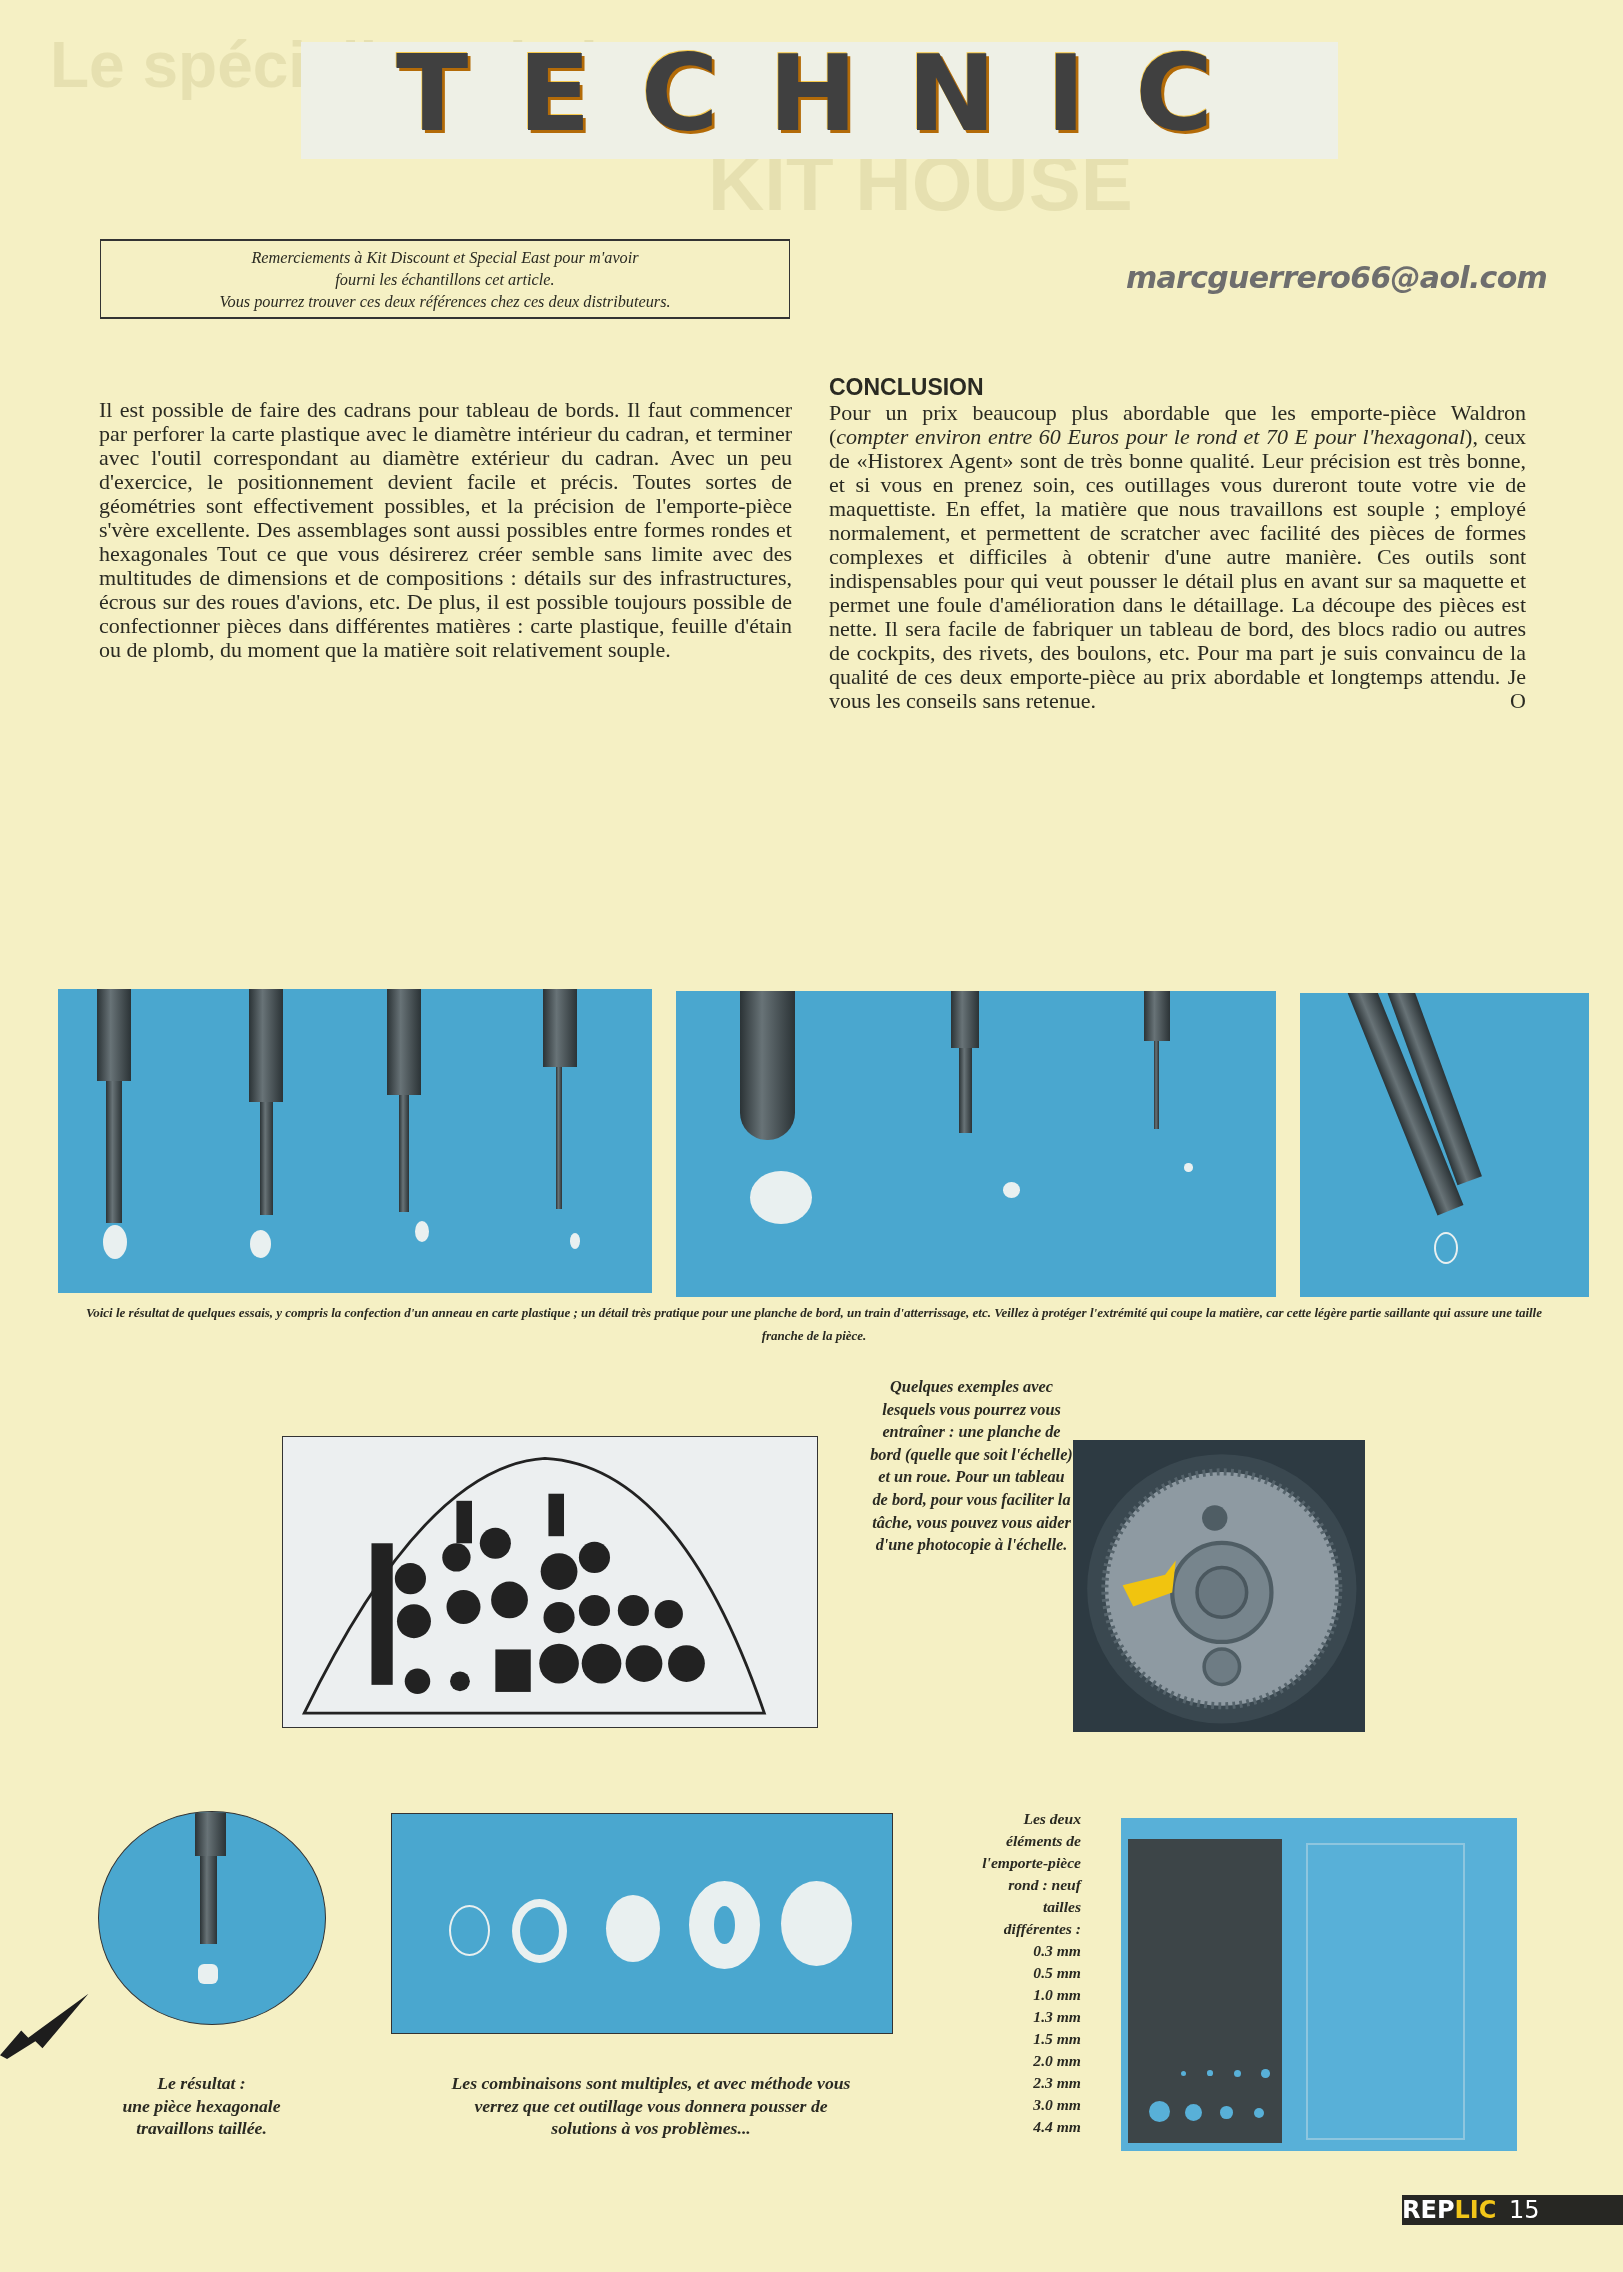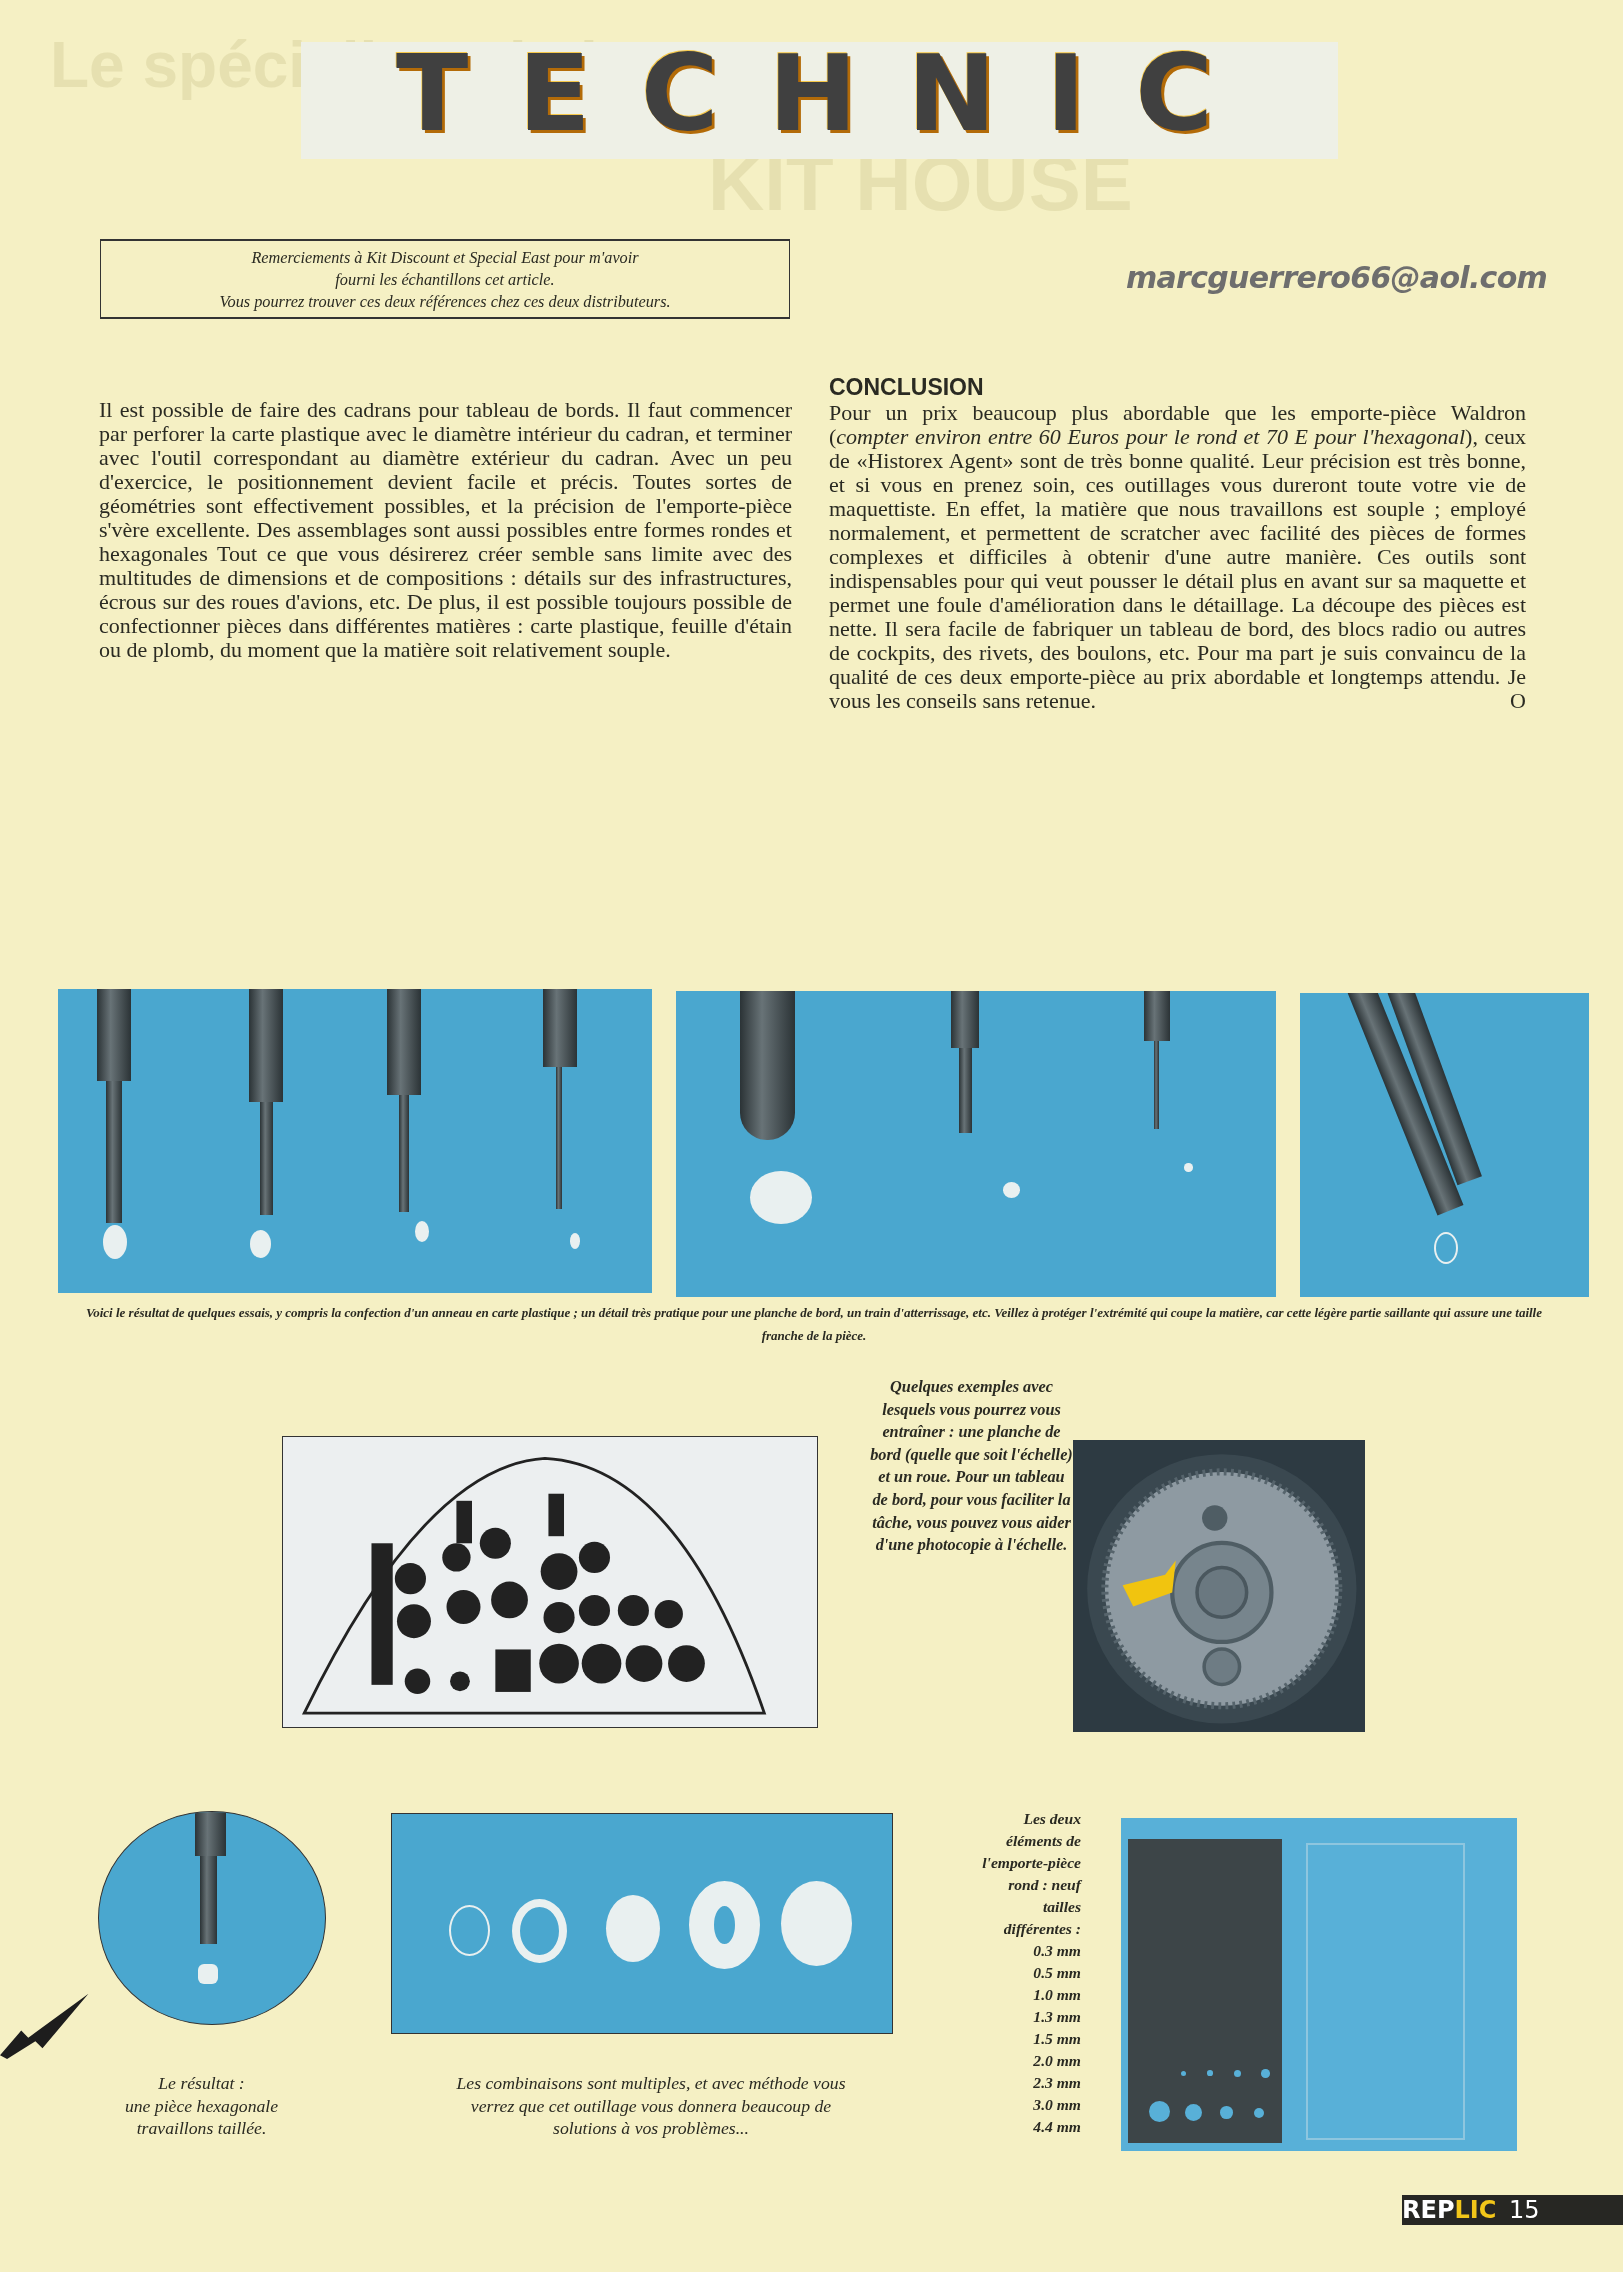--- a/index.html
+++ b/index.html
@@ -18,21 +18,21 @@
   .body-col{font-size:22px;line-height:24px;text-align:justify;}
   .col-left{left:99px;top:398px;width:693px;}
   .col-right{left:829px;top:374px;width:697px;}
   .concl-head{font-family:"Liberation Sans",sans-serif;font-weight:bold;font-size:23px;line-height:27px;text-align:left;}
   .end-mark{float:right;}
   .photo{position:absolute;background:#4aa7cf;overflow:hidden;}
   .rod{position:absolute;background:linear-gradient(90deg,#2b3336,#687377 40%,#2b3336);}
   .disc{position:absolute;background:#e9f0f0;border-radius:50%;}
   .ring{position:absolute;border:2.8px solid #e9f0f0;border-radius:50%;box-sizing:border-box;}
   .caption{position:absolute;font-style:italic;font-size:13px;line-height:22.6px;text-align:center;font-weight:bold;}
-  .caption-plain{font-weight:normal;font-size:17.7px;line-height:22.6px;}
+  .caption-plain{font-weight:bold;font-size:17.7px;line-height:22.6px;}
   .side-caption{position:absolute;font-style:italic;font-weight:bold;font-size:16.3px;line-height:22.6px;text-align:center;}
   .panel{left:282px;top:1436px;width:536px;height:292px;background:#eceff0;border:1.4px solid #333;box-sizing:border-box;}
   .wheel{left:1073px;top:1440px;width:292px;height:292px;background:#2d3a42;}
   .footer-badge{left:1402px;top:2195px;width:221px;height:30px;background:#272723;}
   .footer-badge span{font-family:"DejaVu Sans",sans-serif;font-weight:900;font-size:24px;line-height:30px;}
 </style>
 </head>
 <body>
 
 <div class="ghost" style="left:50px;top:28px;font-size:64px;">Le spécialiste de la maquette</div>
@@ -147,21 +147,21 @@
 
 <div class="photo" style="left:391px;top:1813px;width:502px;height:221px;border:1.4px solid #333;box-sizing:border-box;">
   <div class="ring" style="left:57px;top:91px;width:41px;height:51px;"></div>
   <div class="ring" style="left:120px;top:85px;width:55px;height:64px;border-width:8.5px;"></div>
   <div class="disc" style="left:214px;top:81px;width:54px;height:67px;"></div>
   <div class="ring" style="left:297px;top:67px;width:71px;height:88px;border-width:25.5px;"></div>
   <div class="disc" style="left:389px;top:67px;width:71px;height:85px;"></div>
 </div>
 <div class="caption caption-plain" style="left:382px;top:2072px;width:538px;">
   <div>Les combinaisons sont multiples, et avec méthode vous</div>
-  <div>verrez que cet outillage vous donnera beaucoup de</div>
+  <div>verrez que cet outillage vous donnera pousser de</div>
   <div>solutions à vos problèmes...</div>
 </div>
 
 <div class="side-caption" style="left:948px;top:1808px;width:133px;text-align:right;font-size:15.6px;line-height:22px;">
   <div>Les deux</div>
   <div>éléments de</div>
   <div>l'emporte-pièce</div>
   <div>rond : neuf</div>
   <div>tailles</div>
   <div>différentes :</div>

